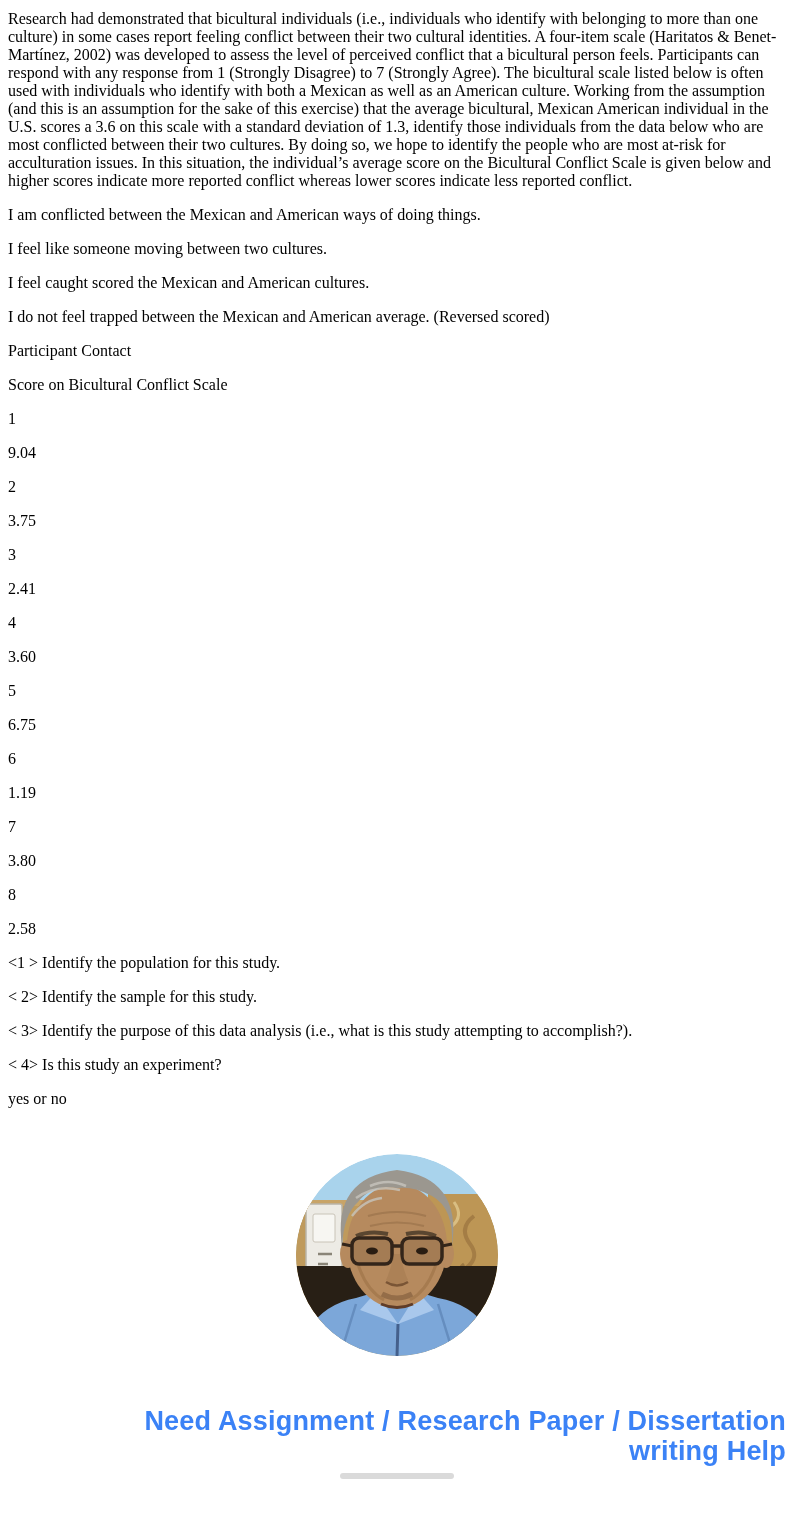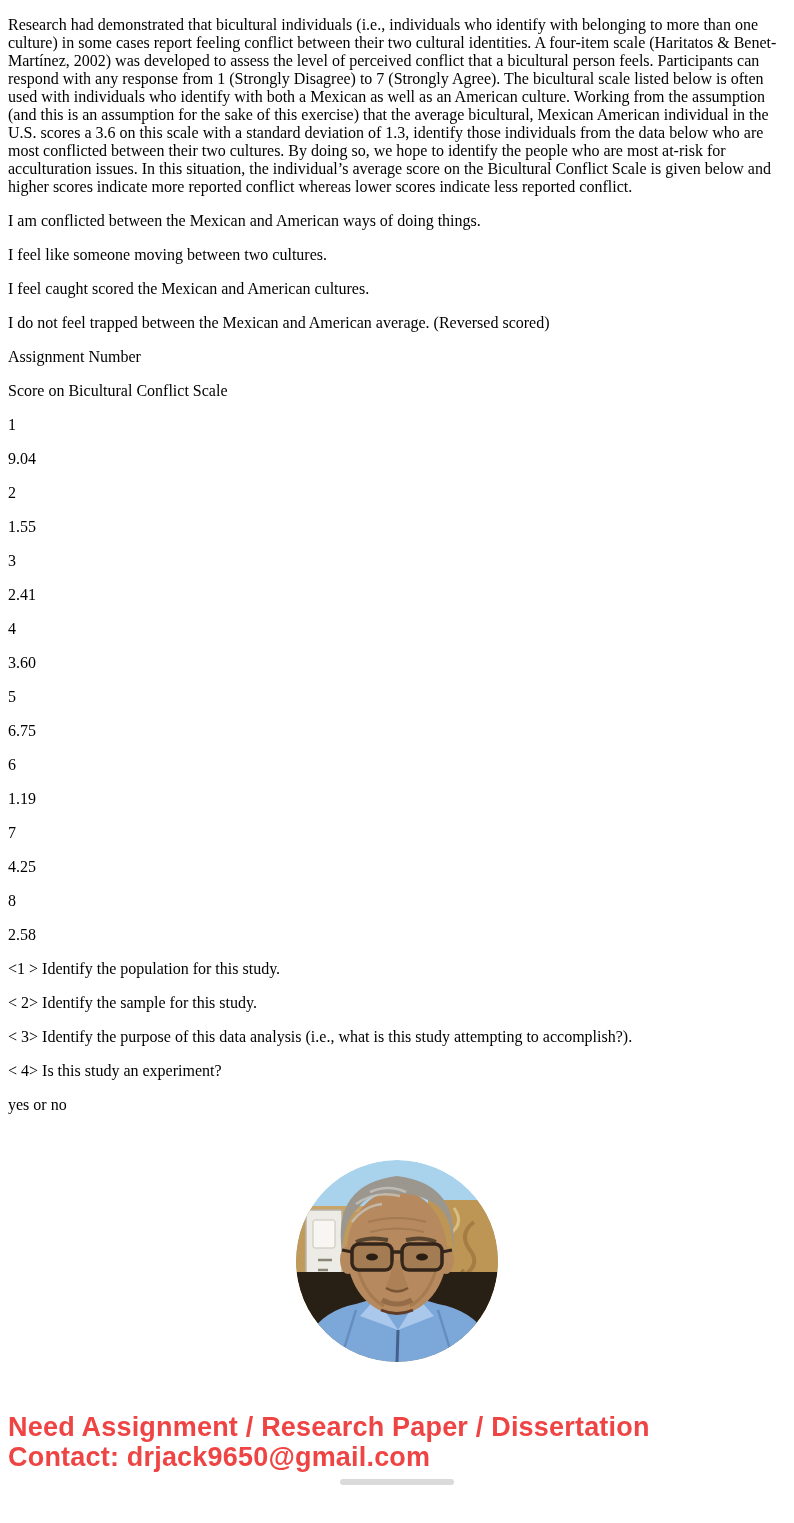--- a/index.html
+++ b/index.html
@@ -8,78 +8,78 @@
     width: 778px;
     min-height: 1507px;
     color: #000000;
     font-family: "Liberation Serif", serif;
     font-size: 16px;
   }
   p.doc {
     margin: 16px 0;
     line-height: 18px;
   }
-  p.doc.first { margin-top: 8px; }
+  p.doc.first { margin-top: 2px; }
   .avatar-wrap {
     margin-top: 46px;
     display: flex;
     justify-content: center;
   }
   .avatar {
     width: 202px;
     height: 202px;
     border-radius: 50%;
     overflow: hidden;
     display: block;
   }
   .footer {
     margin-top: 50px;
-    text-align: left;
+    text-align: right;
     font-family: "Liberation Sans", sans-serif;
     font-weight: bold;
     font-size: 27px;
     line-height: 30px;
-    color: #ef4444;
+    color: #3b82f6;
     letter-spacing: 0.2px;
   }
   .faint-bar {
     width: 114px;
     height: 6px;
     background: #dadada;
     border-radius: 3px;
     margin: 7px auto 0 auto;
   }
 </style>
 </head>
 <body>
 
 <p class="doc first">Research had demonstrated that bicultural individuals (i.e., individuals who identify with belonging to more than one culture) in some cases report feeling conflict between their two cultural identities. A four-item scale (Haritatos &amp; Benet-Martínez, 2002) was developed to assess the level of perceived conflict that a bicultural person feels. Participants can respond with any response from 1 (Strongly Disagree) to 7 (Strongly Agree). The bicultural scale listed below is often used with individuals who identify with both a Mexican as well as an American culture. Working from the assumption (and this is an assumption for the sake of this exercise) that the average bicultural, Mexican American individual in the U.S. scores a 3.6 on this scale with a standard deviation of 1.3, identify those individuals from the data below who are most conflicted between their two cultures. By doing so, we hope to identify the people who are most at-risk for acculturation issues. In this situation, the individual’s average score on the Bicultural Conflict Scale is given below and higher scores indicate more reported conflict whereas lower scores indicate less reported conflict.</p>
 
 <p class="doc">I am conflicted between the Mexican and American ways of doing things.</p>
 <p class="doc">I feel like someone moving between two cultures.</p>
 <p class="doc">I feel caught scored the Mexican and American cultures.</p>
 <p class="doc">I do not feel trapped between the Mexican and American average. (Reversed scored)</p>
 
-<p class="doc">Assignment Number</p>
+<p class="doc">Participant Contact</p>
 <p class="doc">Score on Bicultural Conflict Scale</p>
 
 <p class="doc">1</p>
 <p class="doc">9.04</p>
 <p class="doc">2</p>
-<p class="doc">1.55</p>
+<p class="doc">3.75</p>
 <p class="doc">3</p>
 <p class="doc">2.41</p>
 <p class="doc">4</p>
 <p class="doc">3.60</p>
 <p class="doc">5</p>
 <p class="doc">6.75</p>
 <p class="doc">6</p>
 <p class="doc">1.19</p>
 <p class="doc">7</p>
-<p class="doc">4.25</p>
+<p class="doc">3.80</p>
 <p class="doc">8</p>
 <p class="doc">2.58</p>
 
 <p class="doc">&lt;1 &gt; Identify the population for this study.</p>
 <p class="doc">&lt; 2&gt; Identify the sample for this study.</p>
 <p class="doc">&lt; 3&gt; Identify the purpose of this data analysis (i.e., what is this study attempting to accomplish?).</p>
 <p class="doc">&lt; 4&gt; Is this study an experiment?</p>
 
 <p class="doc">yes or no</p>
 
@@ -148,15 +148,15 @@
 
       <path d="M86 140 q15 8 30 0" stroke="#6b4a2e" stroke-width="5" fill="none" opacity="0.45"></path>
 
       <path d="M85 150 q16 7 32 0" stroke="#5f3c28" stroke-width="3" fill="none"></path>
     </g>
   </svg>
 </div>
 
 <div class="footer">
   <div>Need Assignment / Research Paper / Dissertation</div>
-  <div>Contact: drjack9650@gmail.com</div>
+  <div>writing Help</div>
   <div class="faint-bar"></div>
 </div>
 
 </body></html>

